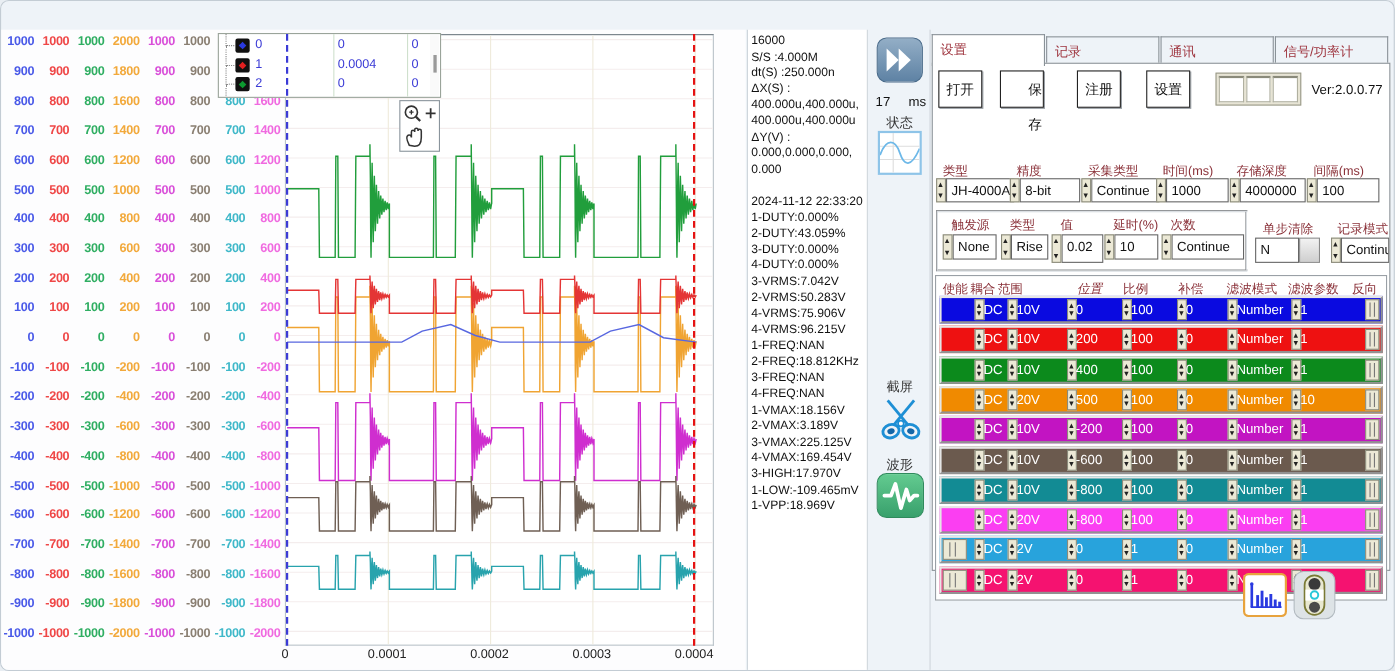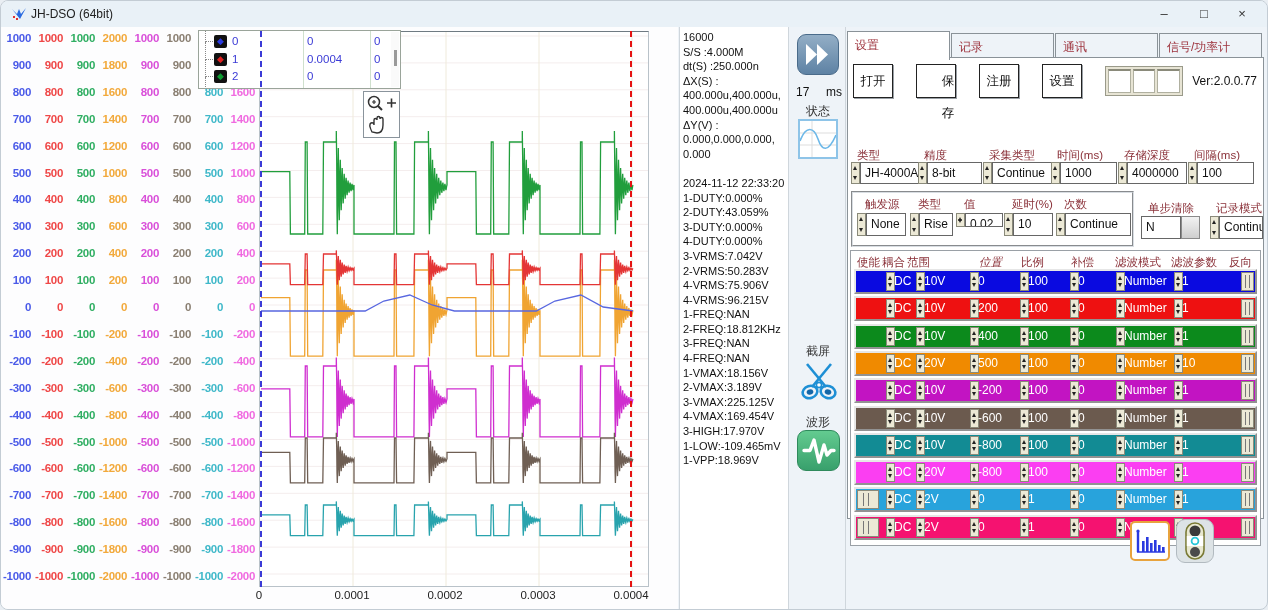--- a/index.html
+++ b/index.html
@@ -100,31 +100,20 @@
   .en-toggle::before { left:5px; } .en-toggle::after { left:10px; }
 
   .hist-btn { position:absolute; left:283px; top:494px; width:40px; height:40px; background:#fff; border:2px solid #e8a33d; border-radius:5px; cursor:pointer; }
   .cam-btn  { position:absolute; left:329px; top:492px; width:38px; height:44px; background:#dde3e6; border:1px solid #b2bac0; border-radius:9px; cursor:pointer; }
 </style>
 </head>
 <body>
 
 <div class="window">
 
-  <div class="titlebar">
-    <svg class="app-icon" viewBox="0 0 16 16">
-      <path d="M1,3 L6,8 L8,3 L10,8 L15,2 L9,13 Z" fill="#2a6ae0"></path>
-      <rect x="2" y="10" width="2" height="2" fill="#e03030"></rect>
-        <rect x="5" y="12" width="2" height="2" fill="#e03030"></rect>
-    </svg>
-    <span class="title">JH-DSO (64bit)</span>
-    <span class="winctl min">–</span>
-    <span class="winctl max">□</span>
-    <span class="winctl close">×</span>
-  </div>
 
   <div class="plot-section">
     <div id="yaxis" style="position:absolute;left:0;top:5px;width:256px;height:556px;">
         <div class="ylab" style="color: rgb(74, 90, 232); left: 0px; top: 0px;">1000</div>
         <div class="ylab" style="color: rgb(74, 90, 232); left: 0px; top: 26.9px;">900</div>
         <div class="ylab" style="color: rgb(74, 90, 232); left: 0px; top: 53.8px;">800</div>
         <div class="ylab" style="color: rgb(74, 90, 232); left: 0px; top: 80.7px;">700</div>
         <div class="ylab" style="color: rgb(74, 90, 232); left: 0px; top: 107.6px;">600</div>
         <div class="ylab" style="color: rgb(74, 90, 232); left: 0px; top: 134.5px;">500</div>
         <div class="ylab" style="color: rgb(74, 90, 232); left: 0px; top: 161.4px;">400</div>
@@ -474,21 +463,21 @@
   <div class="rpanel">
     <div class="tabs" id="tabs">
         <div class="tab active" style="left: 0px;">设置</div>
         <div class="tab" style="left: 104px;">记录</div>
         <div class="tab" style="left: 208px;">通讯</div>
         <div class="tab" style="left: 312px;">信号/功率计</div>
       </div>
     <div class="tabbody">
       <div id="top-buttons">
           <div class="btn" style="left: 5px;">打开</div>
-          <div class="btn" style="left: 68px; padding-left: 24px;">保存</div>
+          <div class="btn" style="left: 61px; padding-left: 24px;">保存</div>
           <div class="btn" style="left: 131px;">注册</div>
           <div class="btn" style="left: 194px;">设置</div>
         </div>
       <div class="threebox">
           <div></div>
           <div></div>
           <div></div>
         </div>
       <div class="ver">Ver:2.0.0.77</div>
       <div id="form-fields">
@@ -529,21 +518,21 @@
             <div class="fgroup" style="left: 4px; top: 20px; height: 23px;">
               <div class="spin"></div>
               <div class="fbox" style="width: 40px;">None</div>
             </div>
             <div class="flabel" style="left: 65px; top: 4px;">类型</div>
             <div class="fgroup" style="left: 57px; top: 20px; height: 23px;">
               <div class="spin"></div>
               <div class="fbox" style="width: 34px;">Rise</div>
             </div>
             <div class="flabel" style="left: 111px; top: 4px;">值</div>
-            <div class="fgroup" style="left: 103px; top: 20px; height: 14px;">
+            <div class="fgroup" style="left: 103px; top: 20px; height: 26px;">
               <div class="spin"></div>
               <div class="fbox" style="width: 38px;">0.02</div>
             </div>
             <div class="flabel" style="left: 159px; top: 4px;">延时(%)</div>
             <div class="fgroup" style="left: 151px; top: 20px; height: 23px;">
               <div class="spin"></div>
               <div class="fbox" style="width: 40px;">10</div>
             </div>
             <div class="flabel" style="left: 211px; top: 4px;">次数</div>
             <div class="fgroup" style="left: 203px; top: 20px; height: 23px;">

